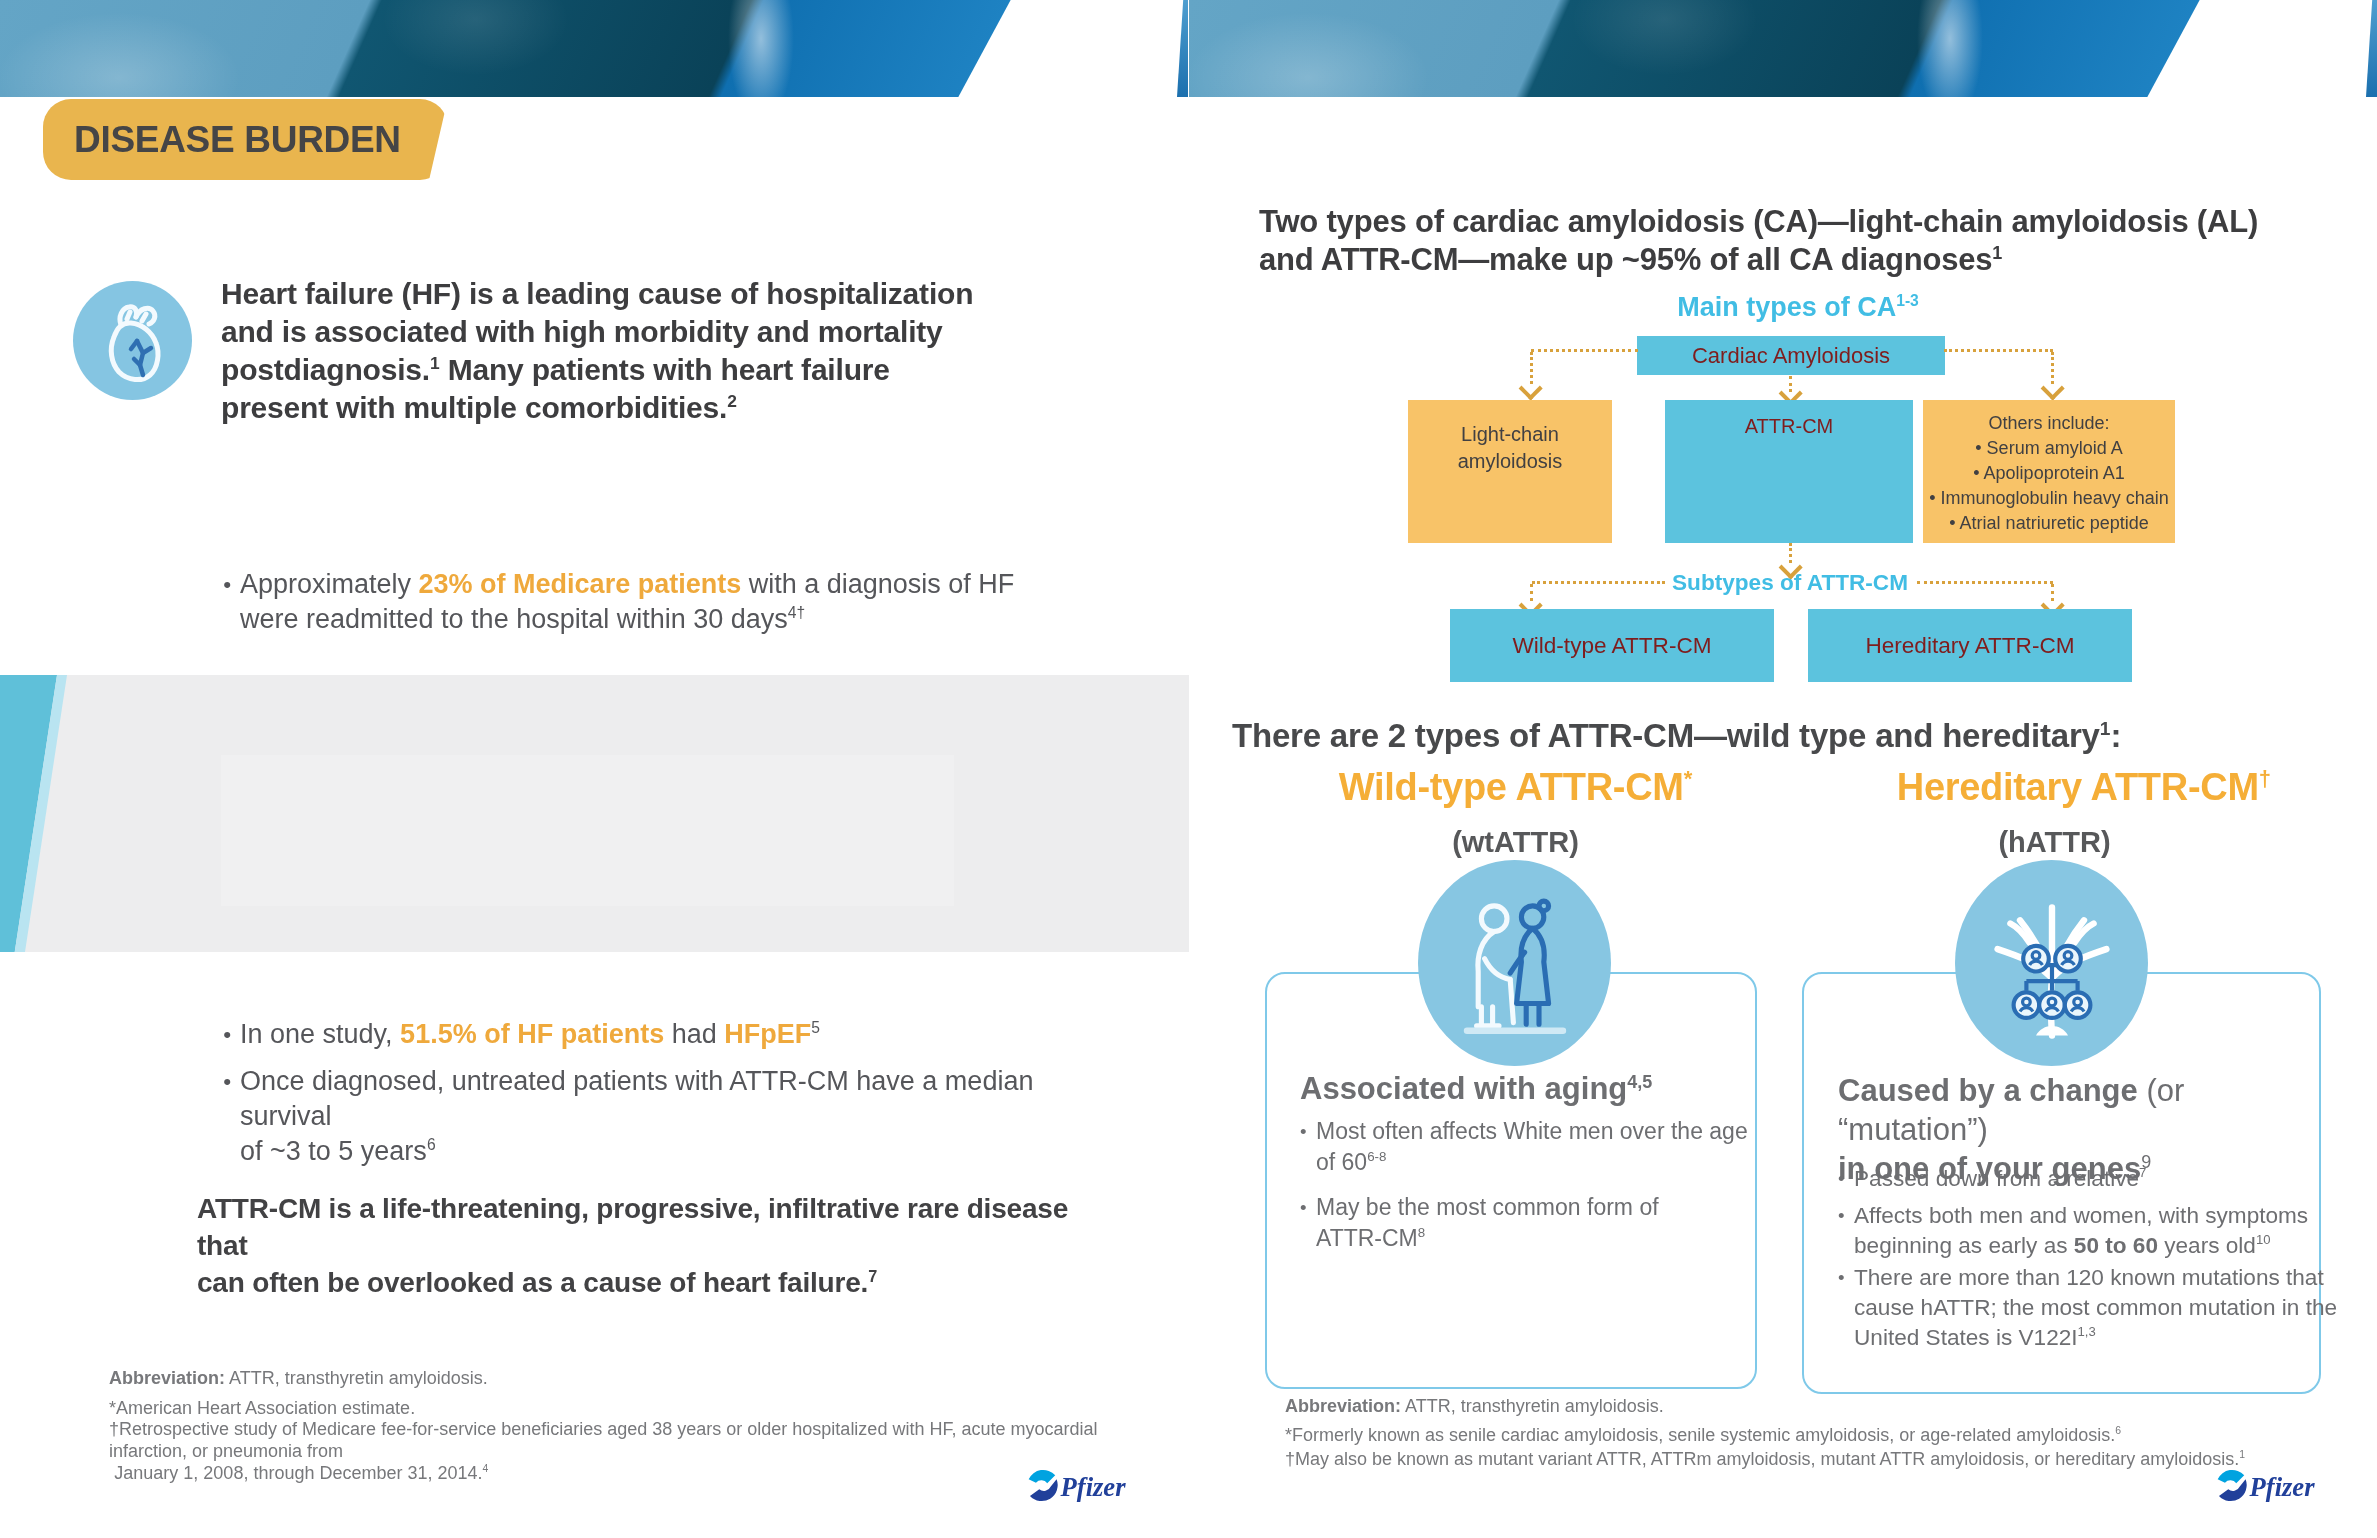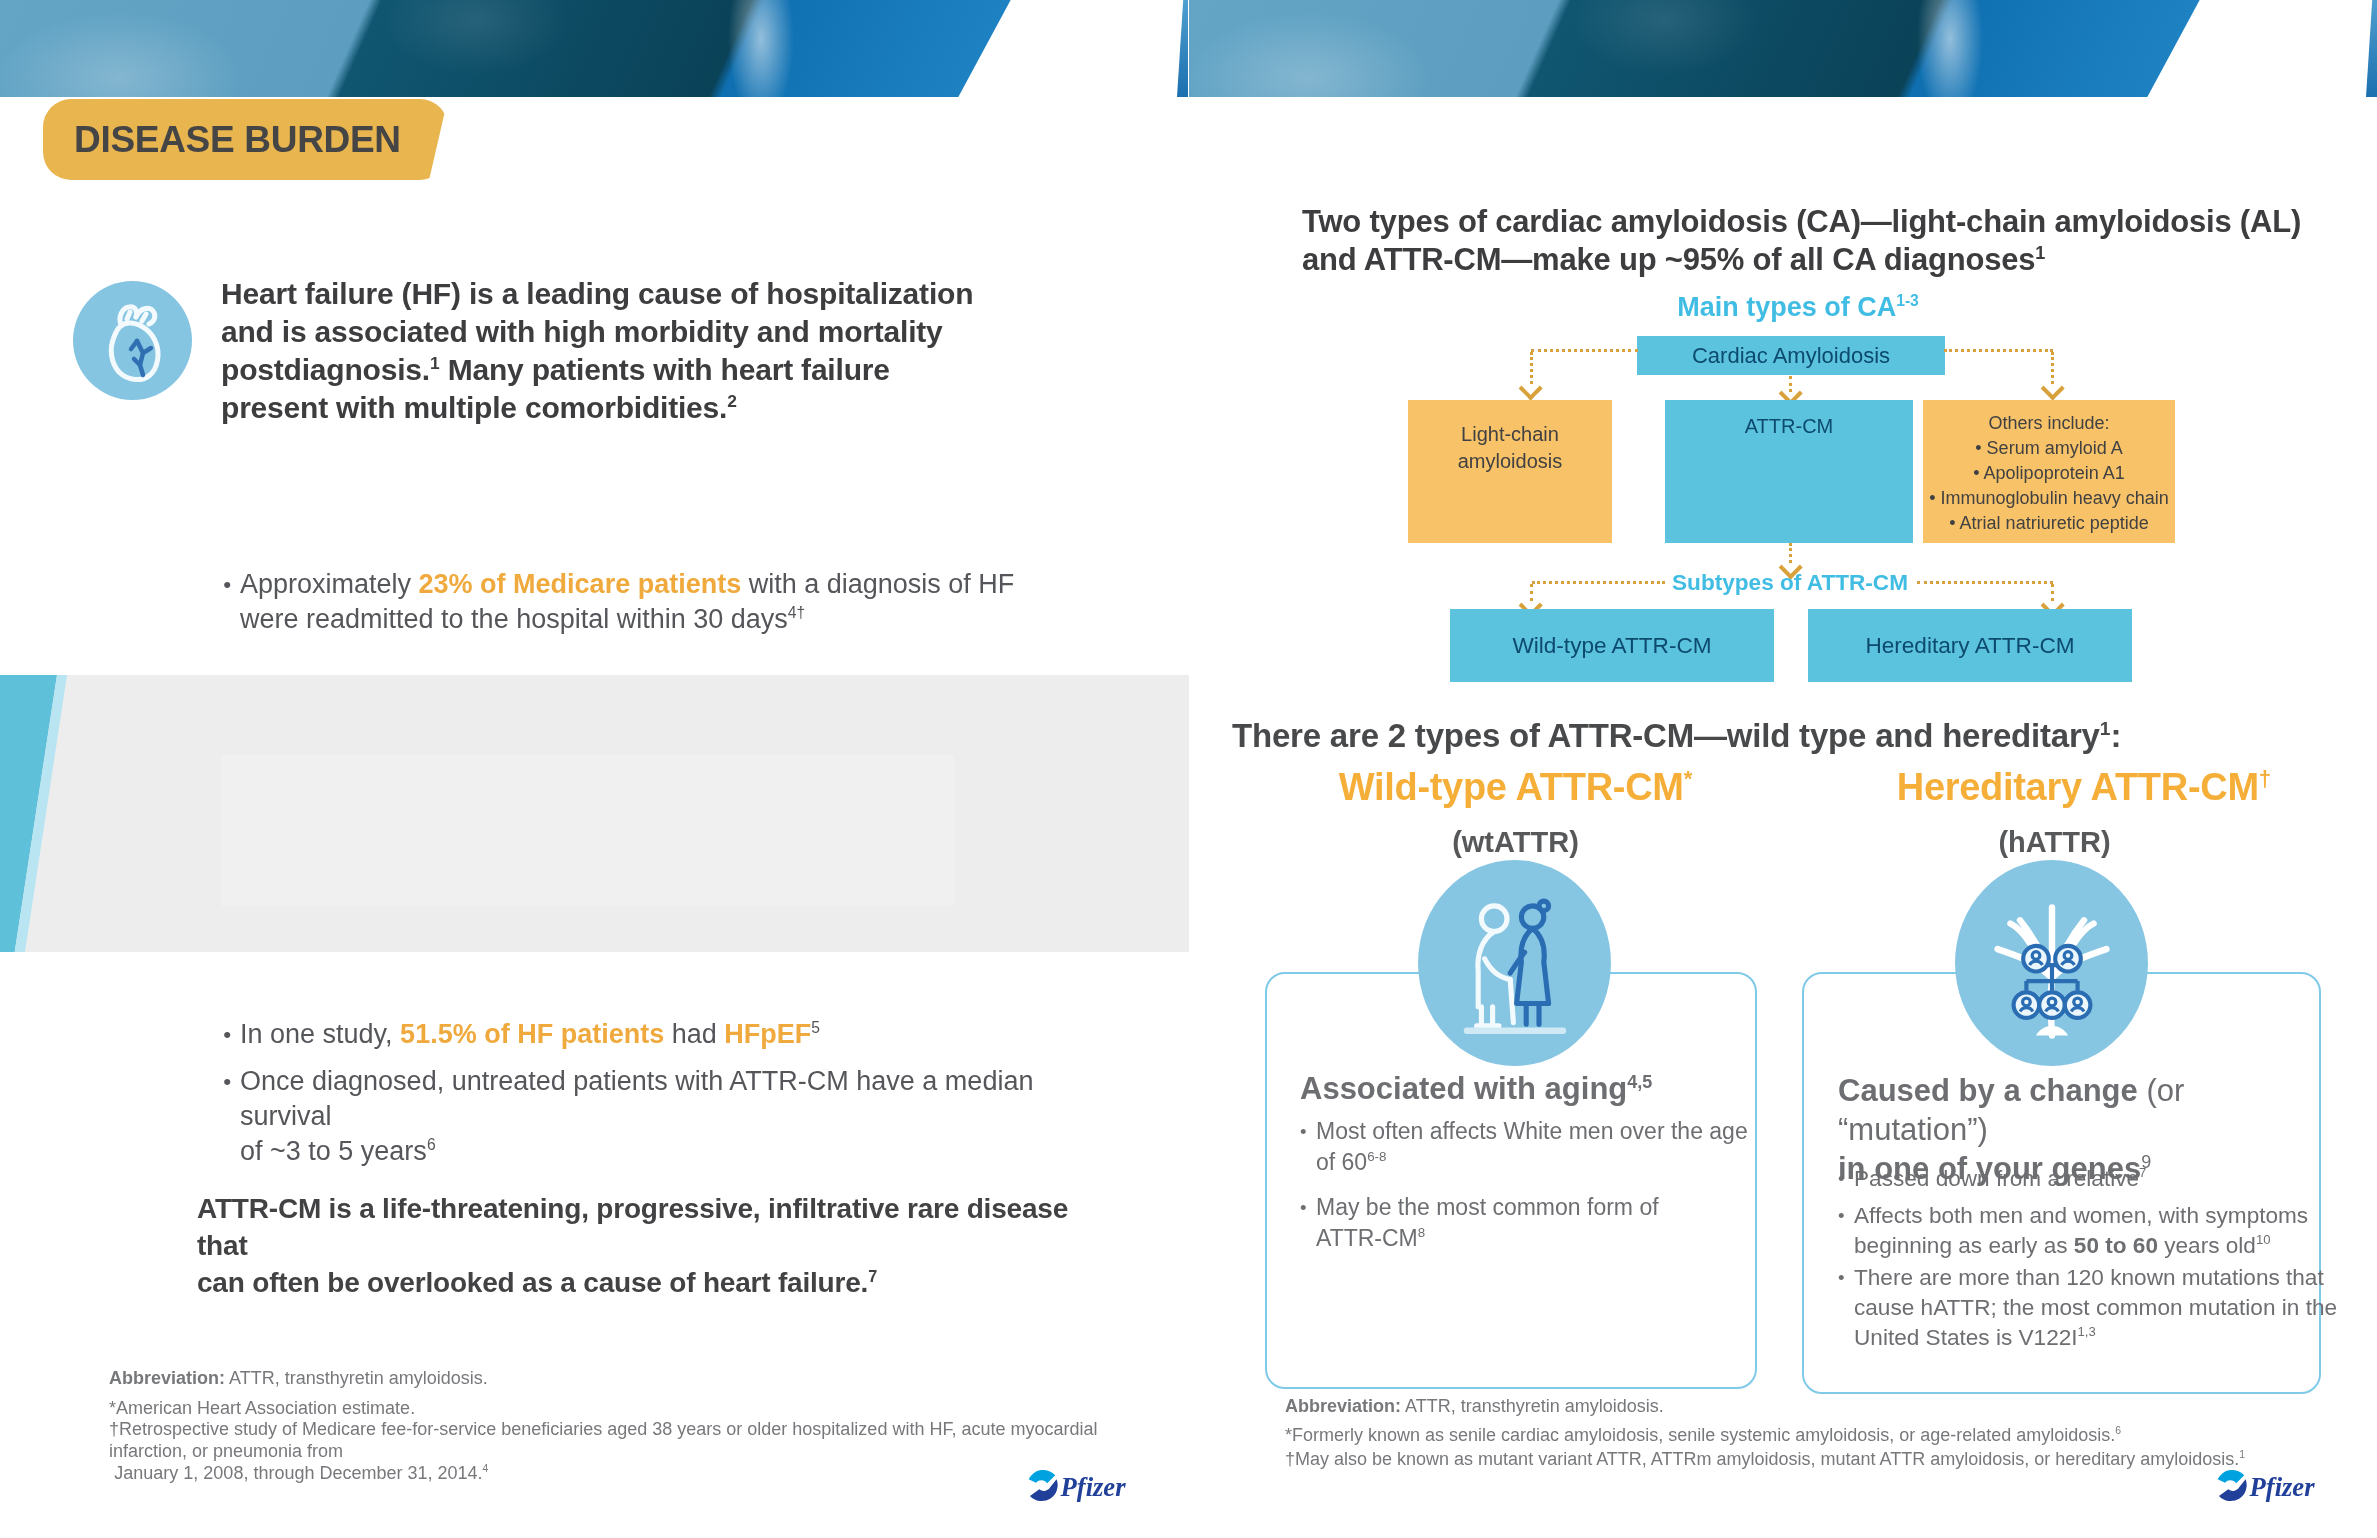--- a/index.html
+++ b/index.html
@@ -25,21 +25,21 @@
     font-weight:bold;color:#454546;letter-spacing:-0.3px;white-space:nowrap;}
   
   .gold{color:#efa93c;font-weight:bold;}
   .sup{font-size:58%;vertical-align:super;line-height:0;letter-spacing:0;}
   .lbullet{position:absolute;color:#55565a;font-size:27px;line-height:35px;padding-left:18px;}
   .lbullet::before{content:"•";position:absolute;left:1.3px;top:0;color:#55565a;font-size:22.6px;}
   .cbullet{position:absolute;color:#6d6e71;padding-left:16px;}
   .cbullet::before{content:"•";position:absolute;left:0;top:0;font-size:18.6px;}
   
   .dbox{position:absolute;text-align:center;}
-  .teal{background:#5cc3de;color:#0c4a6e;}
+  .teal{background:#5cc3de;color:#7f1d1d;}
   .orange{background:#f8c368;color:#414042;}
   .doth{position:absolute;border-top:3.3px dotted #d8a13c;height:0;}
   .dotv{position:absolute;border-left:3.3px dotted #d8a13c;width:0;}
   .chev{position:absolute;width:13.3px;height:13.3px;border-right:4px solid #d8a13c;border-bottom:4px solid #d8a13c;
         transform:rotate(45deg);}
   .circleicon{position:absolute;background:#87c6e2;border-radius:50%;z-index:5;display:flex;align-items:center;justify-content:center;}
   .card{position:absolute;background:#fff;border:2.7px solid #7fc9e9;border-radius:20px;z-index:2;}
   .ftnote{position:absolute;color:#77787b;font-size:18px;line-height:22px;}
   .pfz{position:absolute;}
 </style>
@@ -121,21 +121,21 @@
       <path d="M10,22 A24,24 0 0 1 50,16 L38,28 A11,11 0 0 0 21,27 Z" fill="#00a3e0"></path>
       <path d="M52,22 A24,24 0 0 1 12,47 L26,37 A11,11 0 0 0 43,33 Z" fill="#21409a"></path>
       <text x="58" y="47" font-family="Liberation Serif, serif" font-size="40" font-weight="bold" font-style="italic" fill="#21409a">Pfizer</text>
     </svg>
   </div>
 
   <div class="banner" style="left:1189px;"></div>
   <div class="banner-sliver" style="left:2366px;"></div>
 
 
-  <div class="abs" style="left:1302px;top:203px;width:1026px;font-size:31px;line-height:38px;font-weight:bold;color:#3d3d3f;letter-spacing:-0.2px;">
+  <div class="abs" style="left:1259px;top:203px;width:1026px;font-size:31px;line-height:38px;font-weight:bold;color:#3d3d3f;letter-spacing:-0.2px;">
     <div>Two types of cardiac amyloidosis (CA)—light-chain amyloidosis (AL)</div>
     <div><span>and ATTR-CM—make up ~95% of all CA diagnoses</span><sup class="sup">1</sup></div>
   </div>
 
   <div class="abs" style="left:1625px;top:292px;width:346px;text-align:center;font-size:27px;font-weight:bold;color:#41bde4;">
     <span>Main types of CA</span><sup class="sup">1-3</sup>
   </div>
 
   <div class="dbox teal" style="left:1637px;top:336px;width:308px;height:39px;font-size:22px;line-height:39px;">Cardiac Amyloidosis</div>
 

